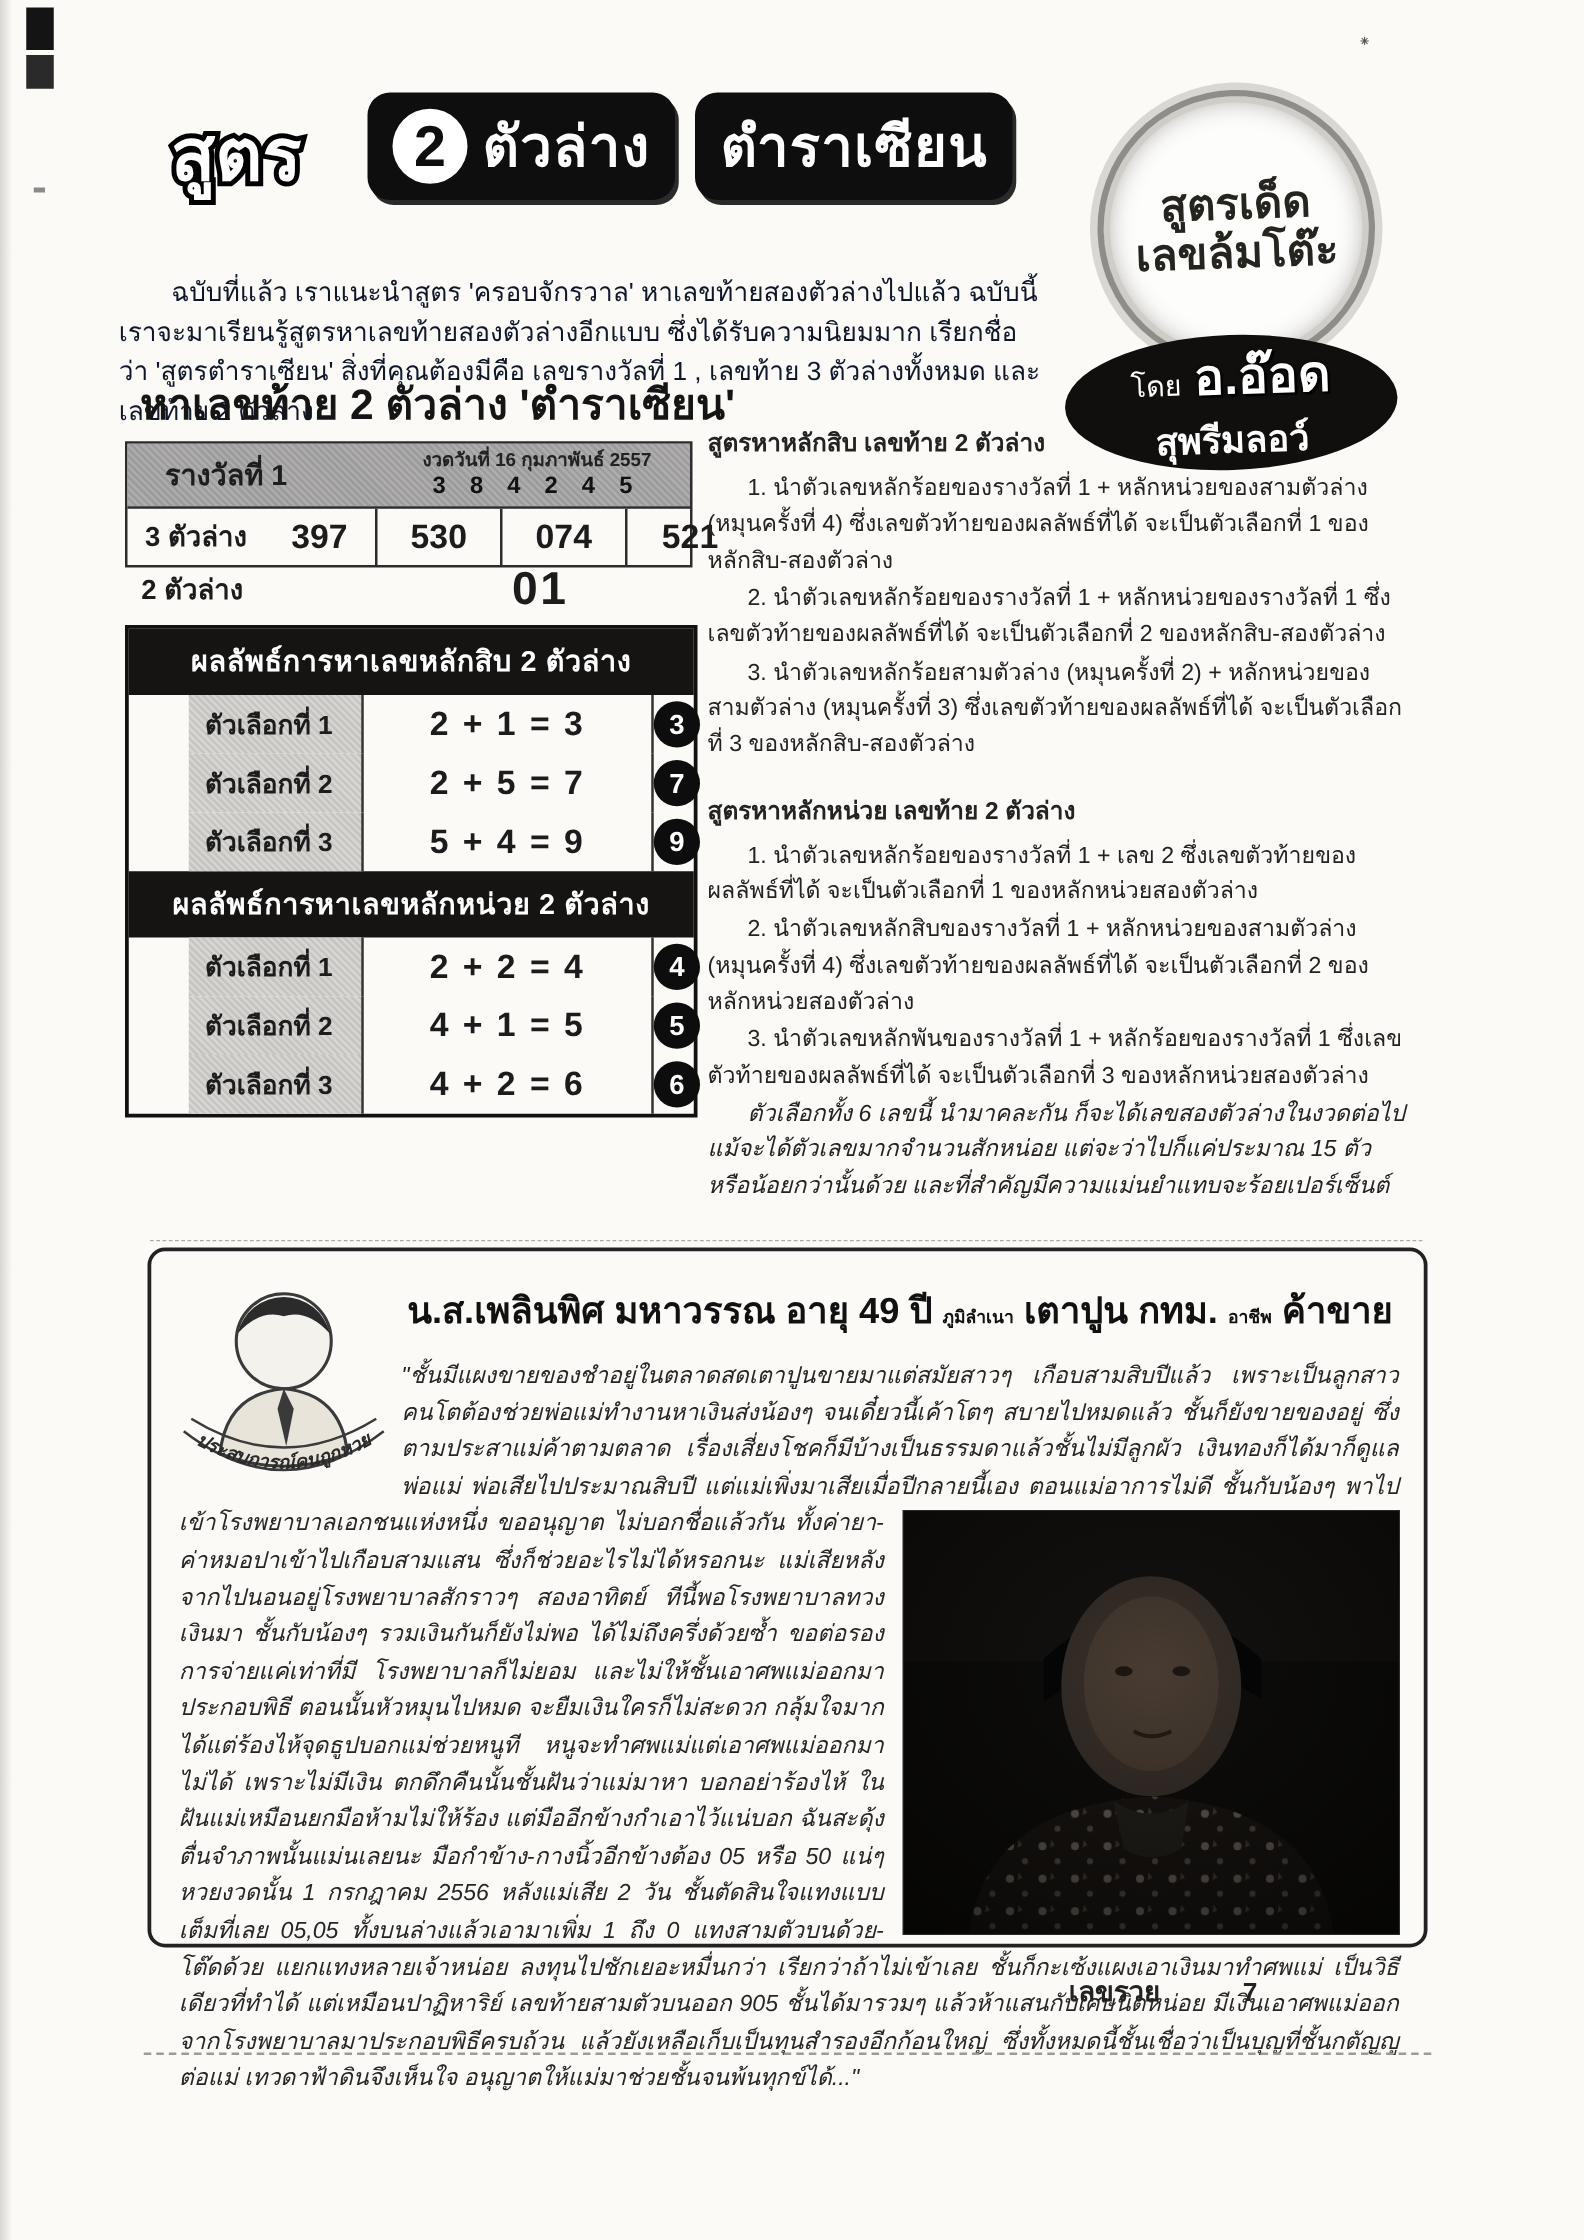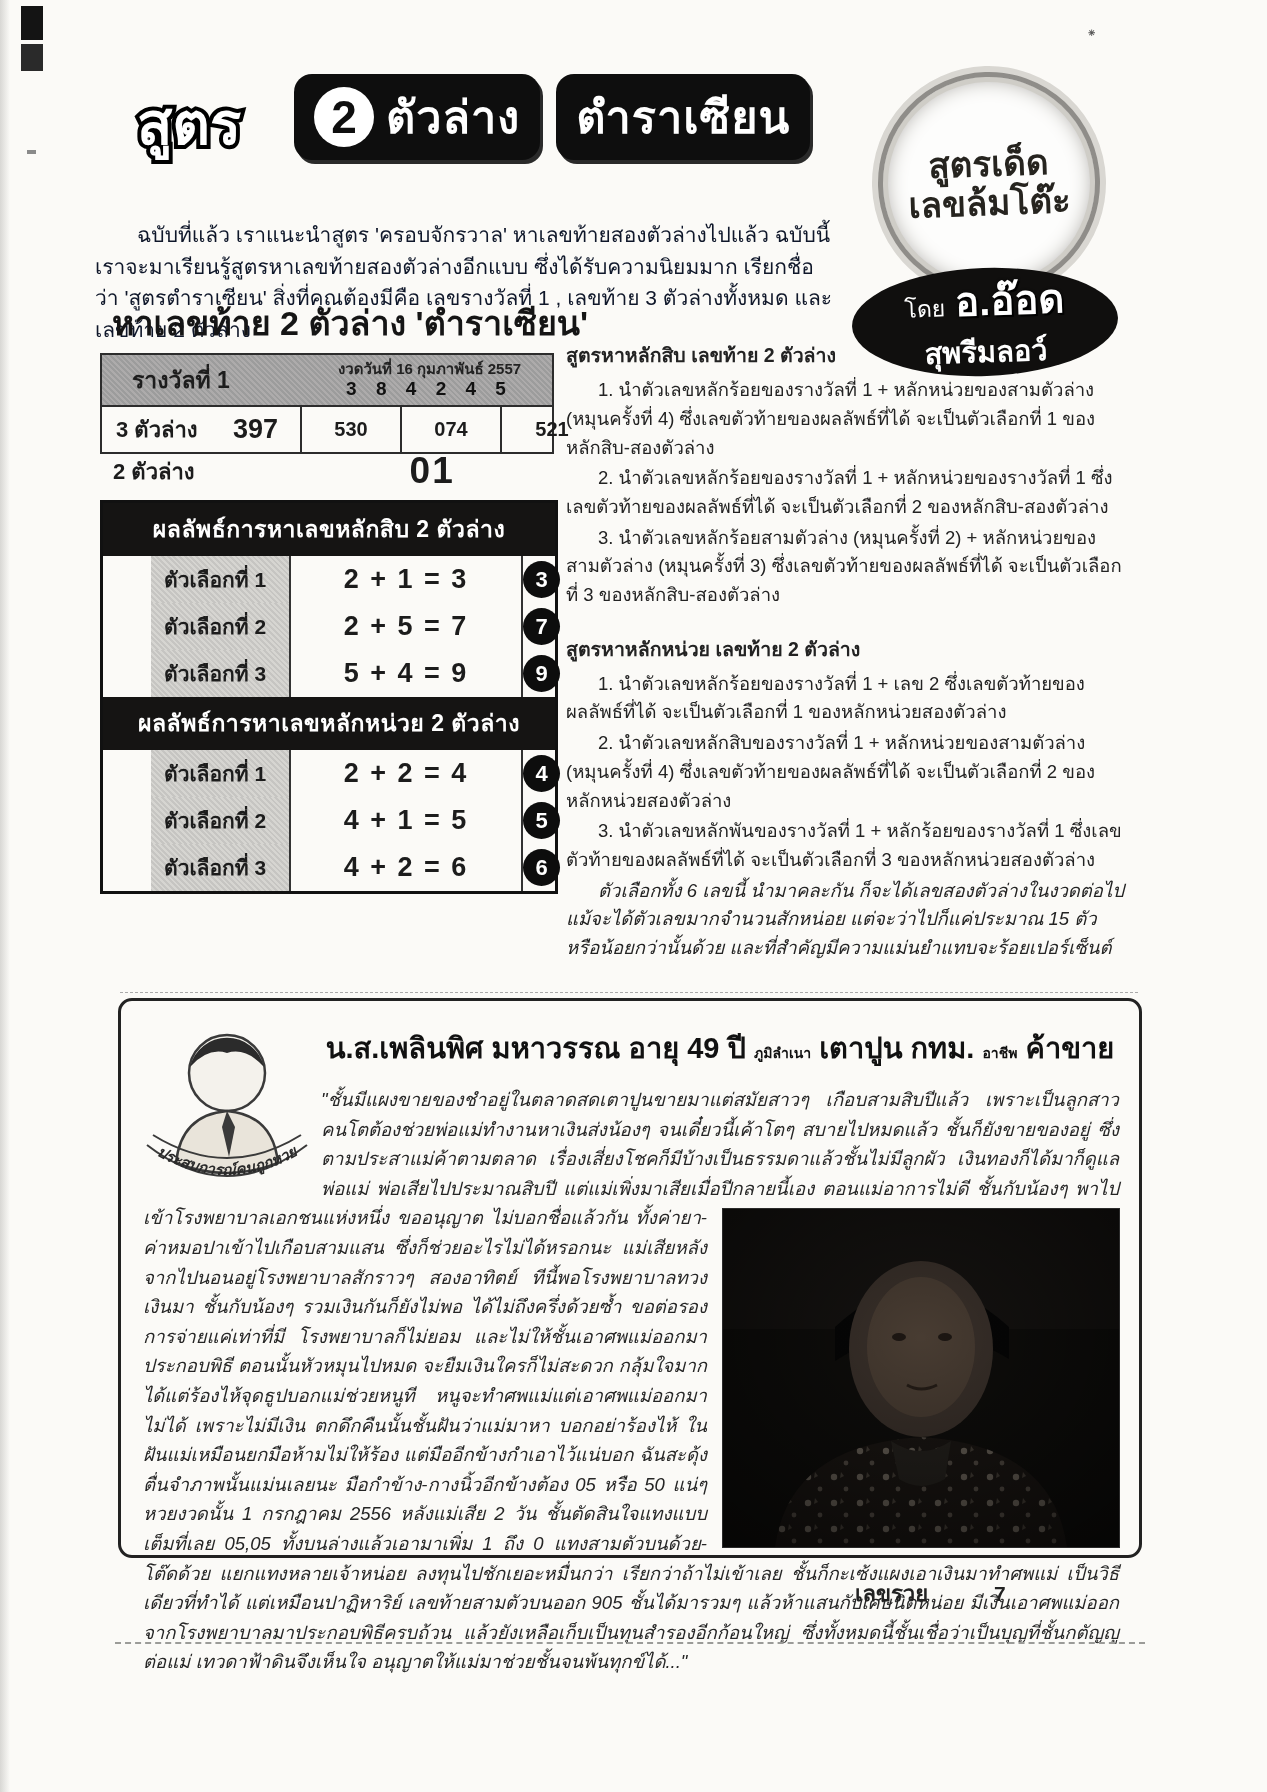--- a/index.html
+++ b/index.html
@@ -54,21 +54,21 @@
     border-bottom:2px solid #2c2c2c;}
   .prize-label{font-size:23px;font-weight:bold;color:#1d1d1d;padding-left:30px;flex:0 0 175px;}
   .prize-draw{flex:1;text-align:center;line-height:1.15;}
   .prize-date{font-size:15px;font-weight:bold;color:#222;}
   .prize-digits{font-size:19px;font-weight:bold;letter-spacing:7px;color:#111;text-align:center;}
   .prize-row{display:grid;grid-template-columns:200px 100px 100px 100px;height:45px;}
   .cell-first{display:flex;align-items:center;justify-content:space-between;
     padding:0 22px 0 14px;border-right:2px solid #2c2c2c;}
   .cell-first .row-label{font-size:22px;font-weight:bold;}
   .cell-first .row-num{font-size:27px;font-weight:bold;}
-  .cell-num{display:flex;align-items:center;justify-content:center;font-size:20px;font-weight:bold;
+  .cell-num{display:flex;align-items:center;justify-content:center;font-size:27px;font-weight:bold;
     border-right:2px solid #2c2c2c;}
   .cell-num:last-child{border-right:none;}
   .two-bottom-row{position:absolute;left:113px;top:450px;width:430px;display:flex;align-items:center;}
   .two-bottom-row .row-label{font-size:22px;font-weight:bold;}
   .two-bottom-row .two-value{font-size:37px;font-weight:bold;margin-left:215px;letter-spacing:2px;}
 
   
   .results-box{position:absolute;left:100px;top:500px;width:452px;border:3px solid #111;background:#fbfaf7;}
   .black-bar{background:#151413;color:#fff;text-align:center;font-size:23px;font-weight:bold;
     padding:8px 0 9px;letter-spacing:.5px;}

